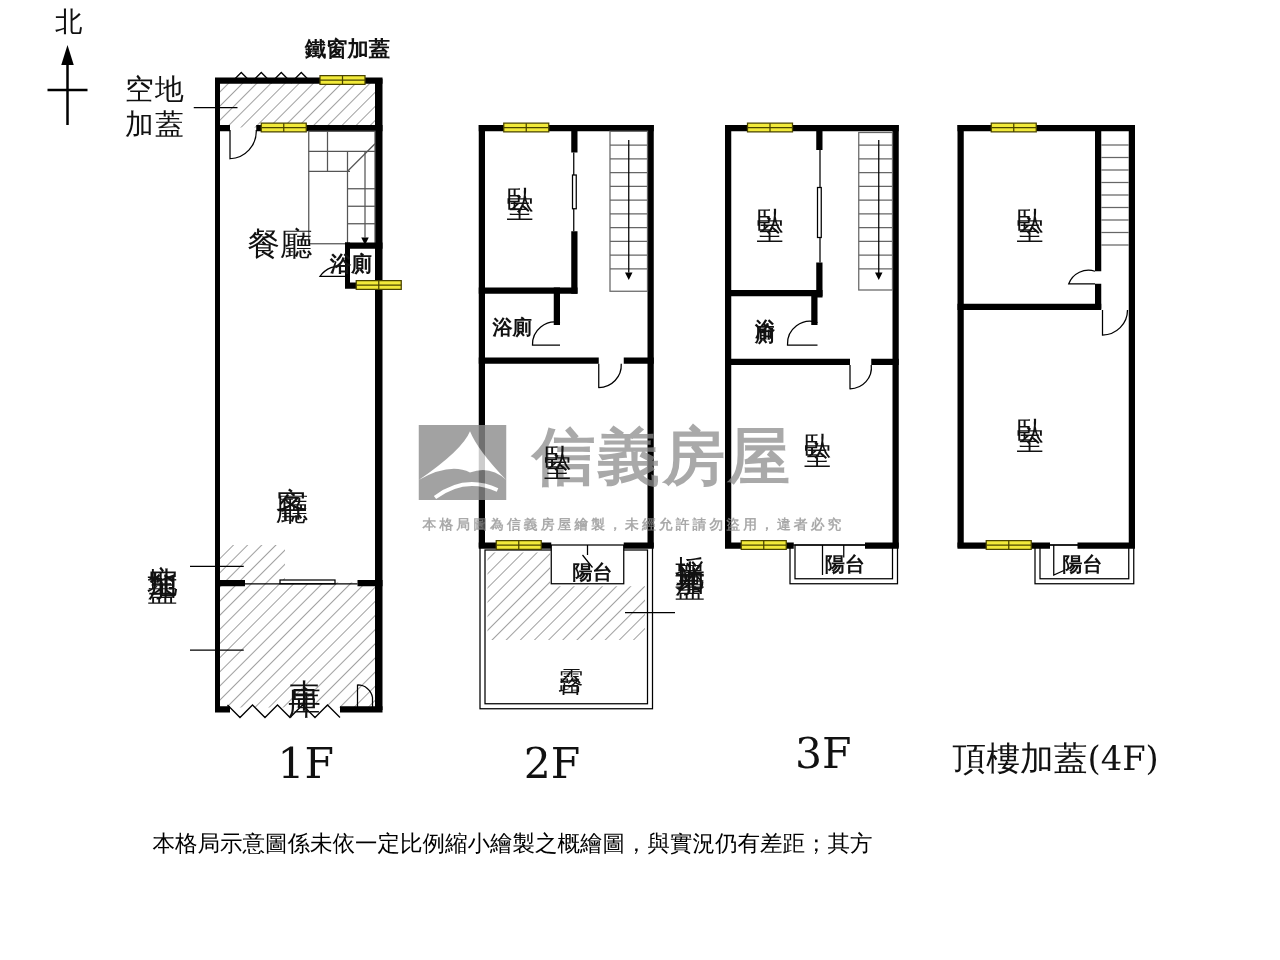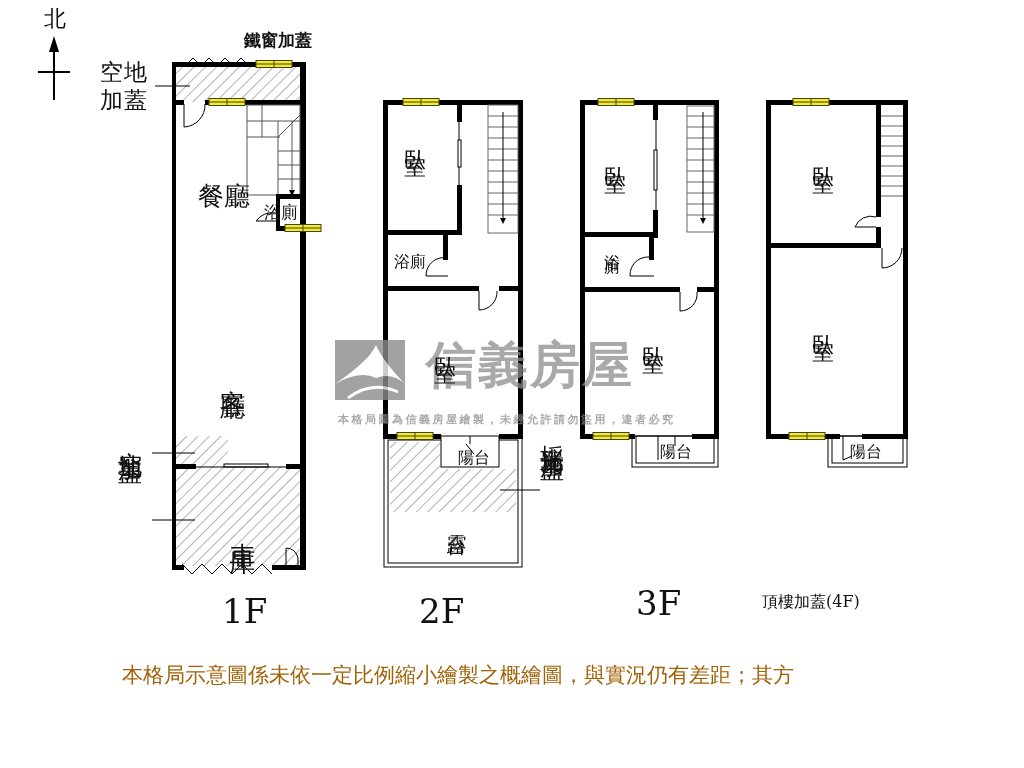--- a/index.html
+++ b/index.html
@@ -3,24 +3,24 @@
 <meta charset="utf-8">
 <style>
   html, body { margin:0; padding:0; }
   body { width:1024px; height:768px; background:#ffffff; position:relative; overflow:hidden;
          font-family:"DejaVu Serif","Liberation Serif",serif; color:#111; }
   svg { position:absolute; left:0; top:0; }
   .lbl { position:absolute; font-family:"DejaVu Serif","Liberation Serif",serif; color:#111; line-height:1; white-space:nowrap; }
   .vert { writing-mode:vertical-rl; text-orientation:upright; letter-spacing:4px; }
   .room { font-size:26px;margin-top:40px; }
   .room-sm { font-size:22px; }
-  .tiny { font-size:16px; font-weight:normal; }
+  .tiny { font-size:16px; font-weight:bold; }
   .floor { font-size:34px;text-align:center; }
-  .floor-sm { font-size:16px; }
-  .note { position:absolute; left:122px; top:662px; font-size:21px; line-height:27px; color:#a16207; white-space:nowrap; }
+  .floor-sm { font-size:27px; }
+  .note { position:absolute; left:122px; top:662px; font-size:18px; line-height:27px; color:#000000; white-space:nowrap; }
   .wm-text { position:absolute; font-family:"DejaVu Sans","Liberation Sans",sans-serif; color:rgba(140,140,140,0.75); white-space:nowrap;font-weight:bold; }
 </style>
 </head>
 <body>
 
 <svg width="1024" height="768" viewBox="0 0 1024 768">
   <defs>
     <pattern id="hatch" patternUnits="userSpaceOnUse" width="8" height="8" patternTransform="rotate(45)">
       <line x1="0" y1="0" x2="0" y2="8" stroke="#666" stroke-width="1"></line>
     </pattern>

